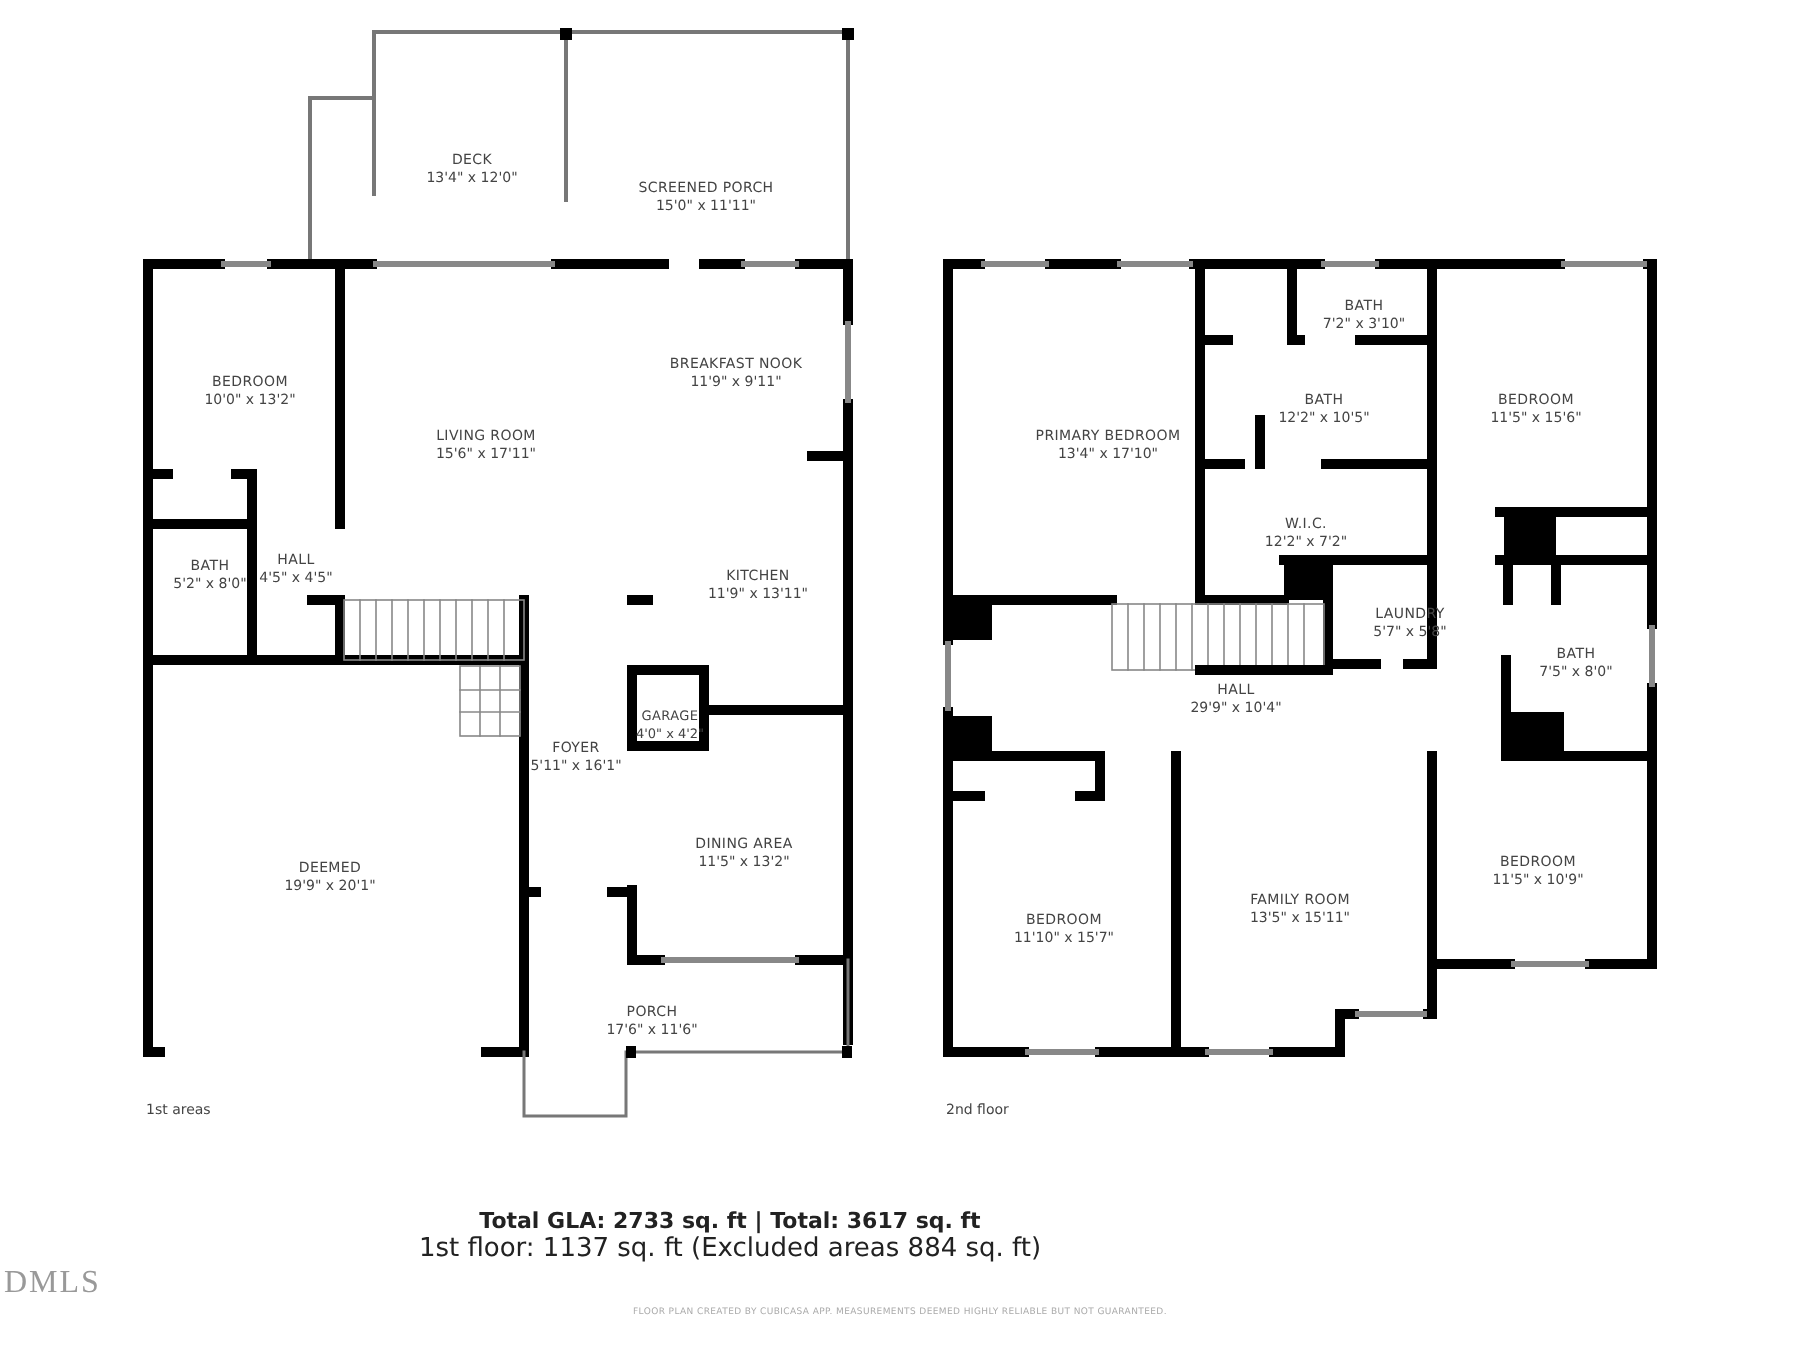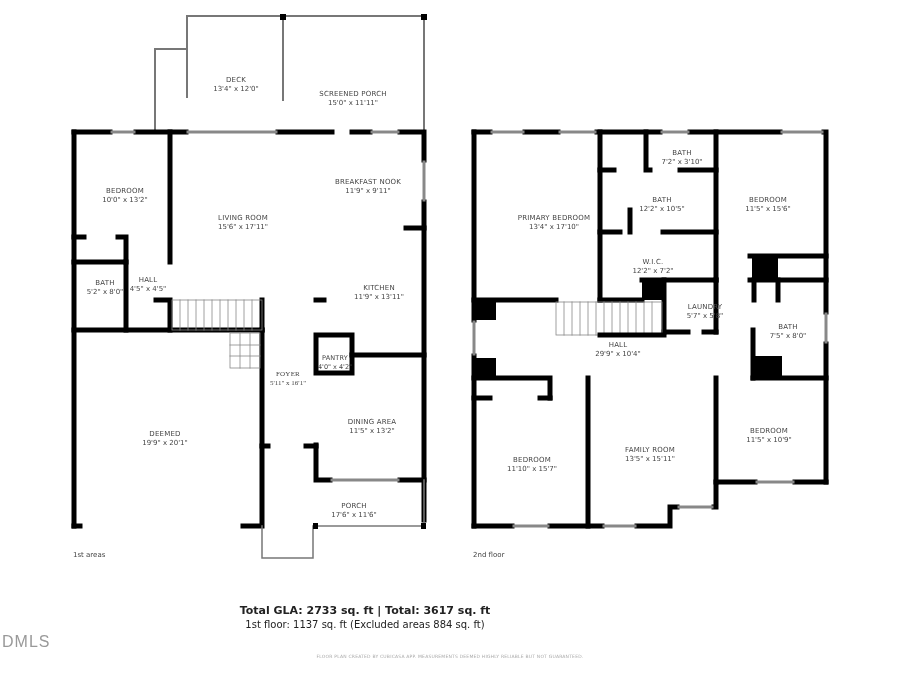--- a/index.html
+++ b/index.html
@@ -4,23 +4,23 @@
 <style>
   html,body{margin:0;padding:0;background:#fff;}
   body{width:900px;height:675px;position:relative;overflow:hidden;font-family:"DejaVu Sans","Liberation Sans",sans-serif;color:#333;}
   .plan{position:absolute;left:0;top:0;}
   .room-label{position:absolute;text-align:center;font-size:7px;line-height:9px;color:#444;white-space:nowrap;transform:translateX(-50%);}
   .room-label .nm{display:block;letter-spacing:0.2px;}
   .room-label .dim{display:block;}
   .floor-label{position:absolute;font-size:7px;color:#444;}
   .summary{position:absolute;left:0;width:730px;top:604px;text-align:center;color:#222;}
   .summary .l1{font-size:11px;font-weight:bold;line-height:14px;}
-  .summary .l2,.summary .l3{font-size:10px;line-height:13px;}
+  .summary .l2,.summary .l3{font-size:13px;line-height:13px;}
   .credit{position:absolute;left:0;width:900px;top:654px;text-align:center;font-size:4.5px;color:#aaa;letter-spacing:0.2px;}
-  .watermark{position:absolute;left:2px;top:633px;font-size:16px;color:#999;font-family:Liberation Sans, sans-serif;letter-spacing:1px;}
+  .watermark{position:absolute;left:2px;top:633px;font-size:16px;color:#999;font-family:Liberation Serif, serif;letter-spacing:1px;}
 </style>
 </head>
 <body>
 
 <svg class="plan" width="900" height="600" viewBox="0 0 900 600">
   <g fill="none" stroke="#000" stroke-linecap="square">
 
     <g stroke="#777" stroke-width="2">
       <polyline points="155,130 155,49 187,49"></polyline>
       <polyline points="187,97 187,16 283,16"></polyline>
@@ -208,36 +208,36 @@
     </div>
   <div class="room-label" style="left:148px;top:276px;">
       <span class="nm">HALL</span>
       <span class="dim">4'5" x 4'5"</span>
     </div>
   <div class="room-label" style="left:379px;top:284px;">
       <span class="nm">KITCHEN</span>
       <span class="dim">11'9" x 13'11"</span>
     </div>
   <div class="room-label" style="left:335px;top:354px;font-size:6.5px;">
-      <span class="nm">PANTRY</span>
+      <span class="nm">GARAGE</span>
       <span class="dim">4'0" x 4'2"</span>
     </div>
-  <div class="room-label" style="left:288px;top:370px;font-family:Liberation Serif, serif;">
+  <div class="room-label" style="left:288px;top:370px;">
       <span class="nm">FOYER</span>
       <span class="dim">5'11" x 16'1"</span>
     </div>
   <div class="room-label" style="left:165px;top:430px;">
       <span class="nm">DEEMED</span>
       <span class="dim">19'9" x 20'1"</span>
     </div>
   <div class="room-label" style="left:372px;top:418px;">
       <span class="nm">DINING AREA</span>
       <span class="dim">11'5" x 13'2"</span>
     </div>
-  <div class="room-label" style="left:326px;top:502px;margin-left:28px;">
+  <div class="room-label" style="left:326px;top:502px;">
       <span class="nm">PORCH</span>
       <span class="dim">17'6" x 11'6"</span>
     </div>
   <div class="floor-label" style="left:73px;top:551px;">1st areas</div>
 </div>
 
 <div>
   <div class="room-label" style="left:682px;top:149px;">
       <span class="nm">BATH</span>
       <span class="dim">7'2" x 3'10"</span>

